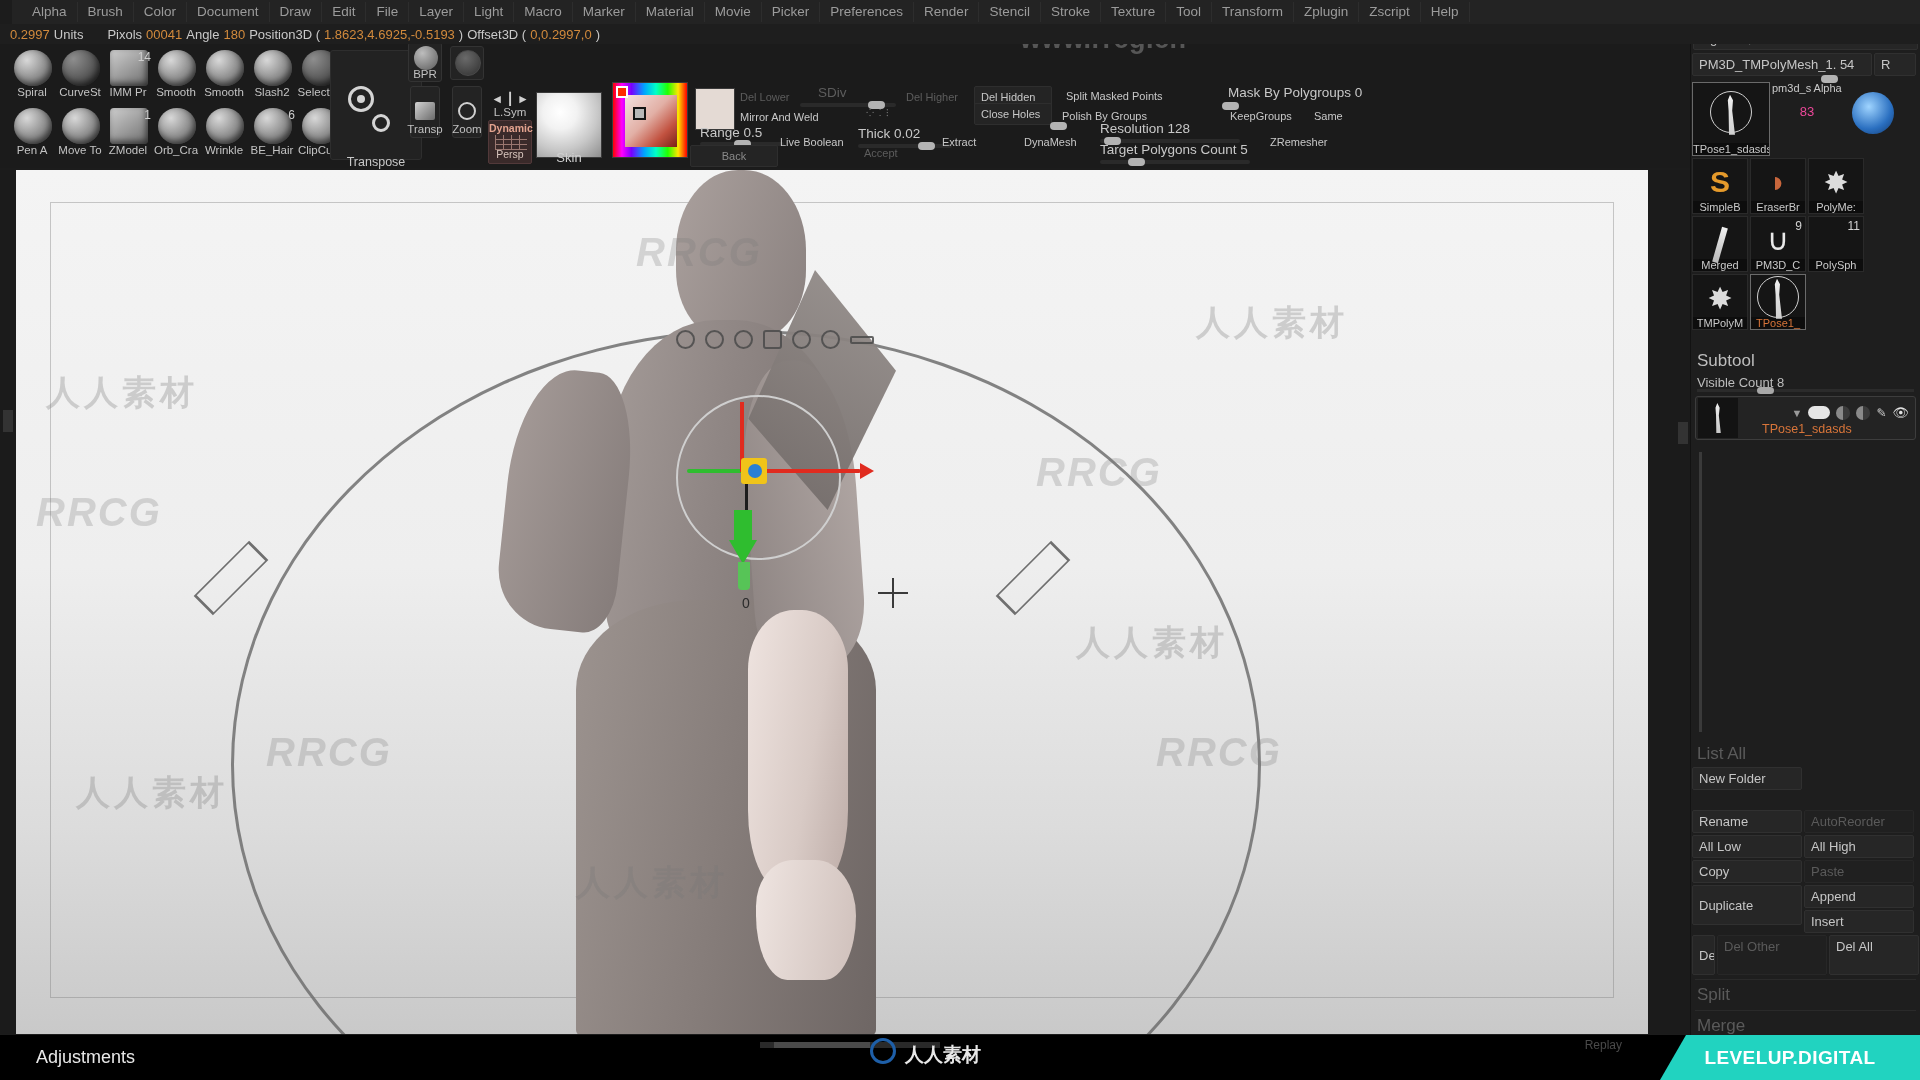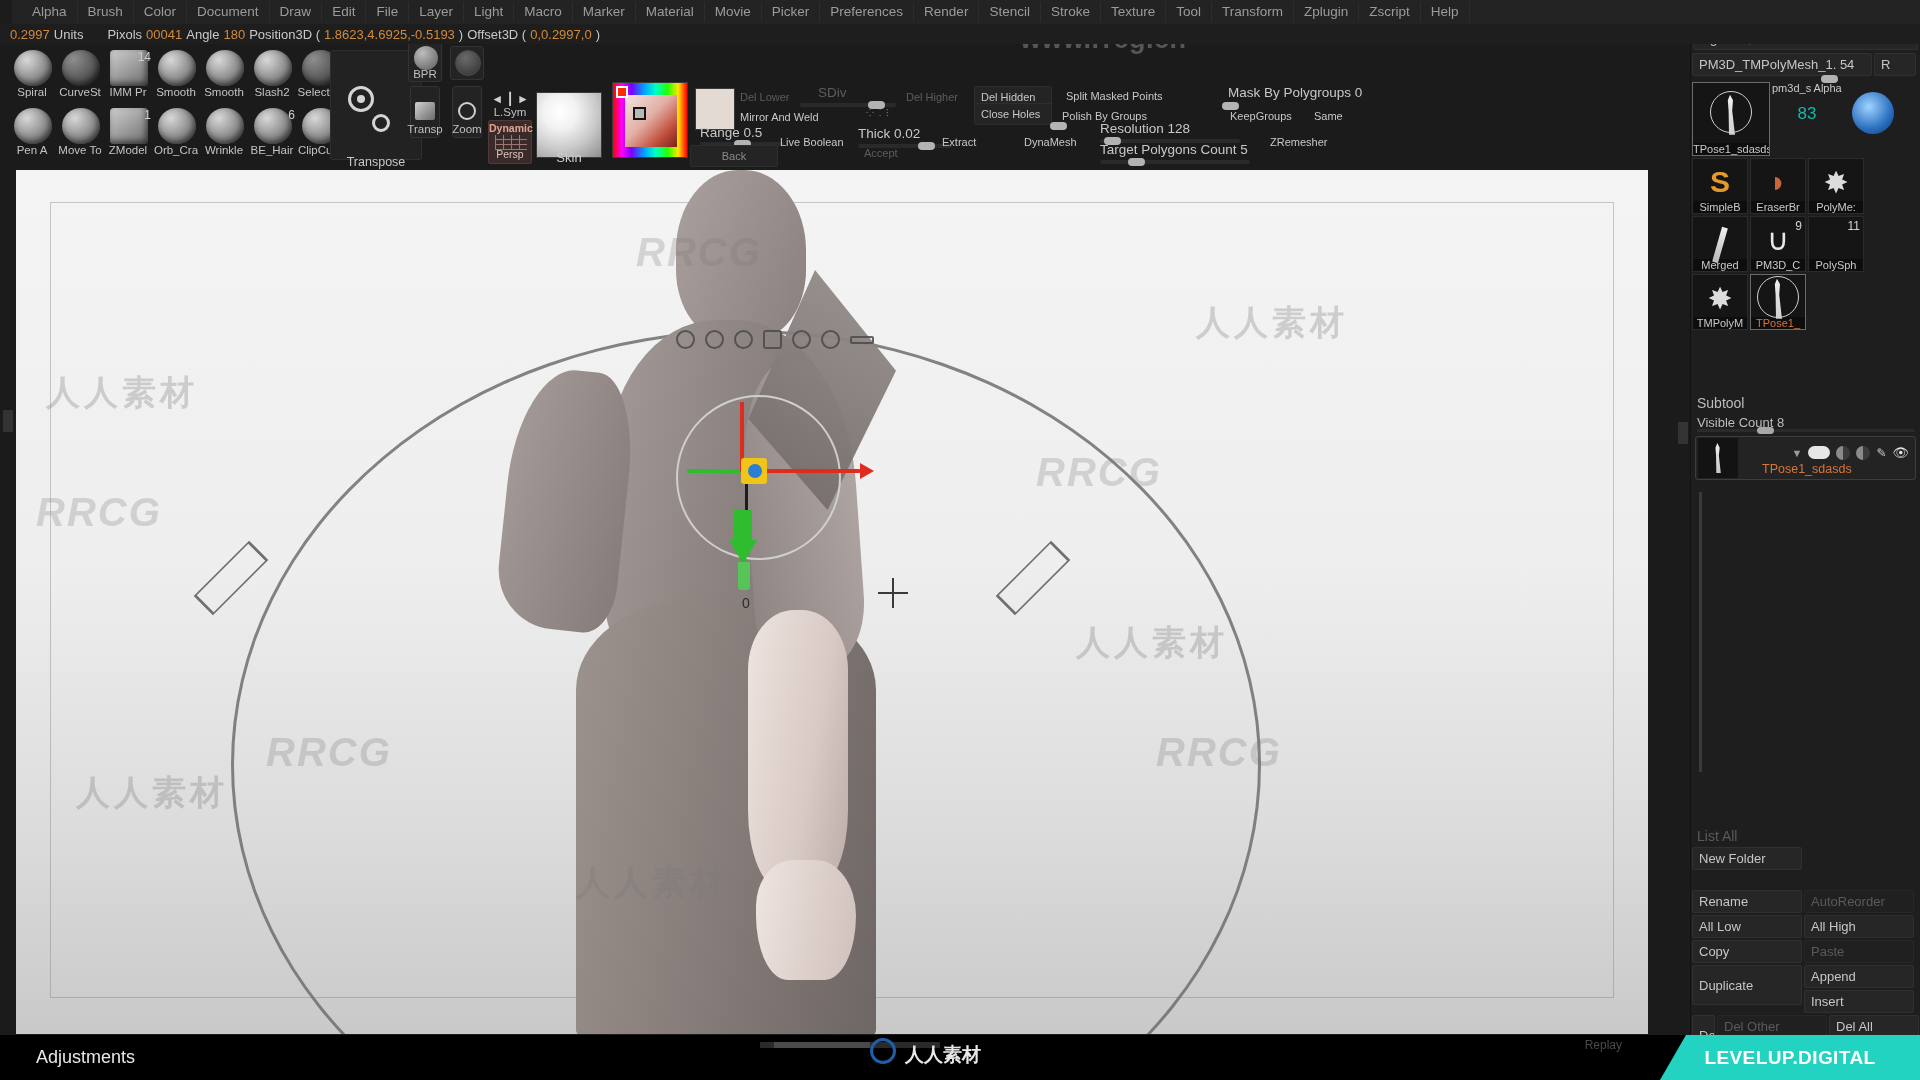--- a/index.html
+++ b/index.html
@@ -297,21 +297,21 @@
     background:#1e1e1e; border-left:1px solid #121212; z-index:26;
     font-size:13px; color:#bdbdbd;
   }
   .rrow{ display:flex; }
   .rbtn{
     background:#262626; border:1px solid #303030; border-radius:2px;
     font-size:13px; color:#c6c6c6; padding:2px 6px; margin:1px;
     white-space:nowrap; overflow:hidden; line-height:17px;
   }
   .rbtn.dim{ color:#5a5a5a; background:#202020; border-color:#272727; }
-  .rlabel{ font-size:14px; color:#bdbdbd; padding:2px 6px; white-space:nowrap;margin-top:44px;}
+  .rlabel{ font-size:17px; color:#bdbdbd; padding:2px 6px; white-space:nowrap;}
   .rlabel.dim{ color:#5a5a5a; }
 
   .thumbgrid{ display:flex; flex-wrap:wrap; }
   .thumb{
     position:relative; width:56px; height:56px; margin:1px;
     background:#151515; border:1px solid #2a2a2a;
     display:flex; align-items:flex-end; justify-content:center;
   }
   .thumb.sel{ border:1px solid #6a6a6a; }
   .thumb .tl{
@@ -721,21 +721,21 @@
 
     <div class="thumbgrid">
 
       <div class="thumb sel" style="width:78px;height:74px;">
         <div class="figring"></div>
         <div class="figglyph"></div>
         <div class="tl">TPose1_sdasds</div>
       </div>
 
       <div class="thumb" style="width:70px;height:74px;border:none;background:transparent;align-items:flex-start;justify-content:center;">
-        <div style="position:absolute;left:0;top:22px;width:100%;text-align:center;font-size:17px;color:#14b8a6;">83</div>
+        <div style="position:absolute;left:0;top:22px;width:100%;text-align:center;font-size:13px;color:#ec4899;">83</div>
         <div class="tl" style="background:transparent;">pm3d_s AlphaBr</div>
       </div>
 
       <div class="thumb" style="width:58px;height:74px;border:none;background:transparent;">
         <div style="position:absolute;left:8px;top:10px;width:42px;height:42px;border-radius:50%;
           background:radial-gradient(circle at 40% 35%,#9fd4ff,#2a6fc0 60%,#13386b 100%);"></div>
       </div>
 
       <div class="thumb">
         <div class="sglyph">S</div>

